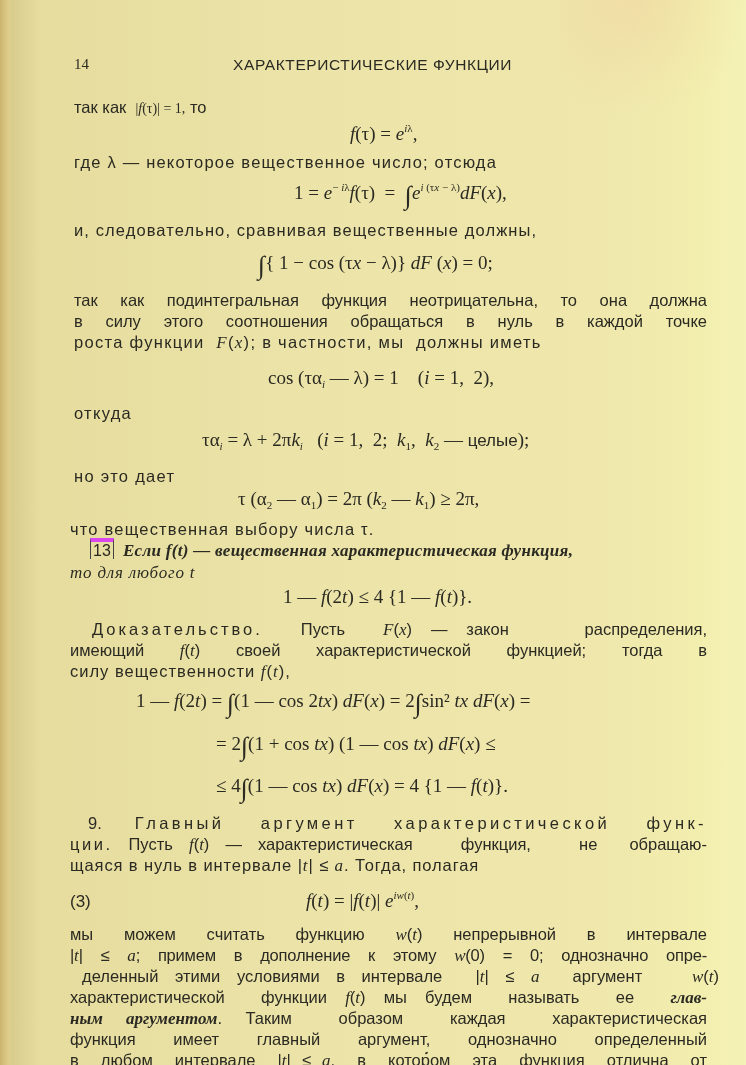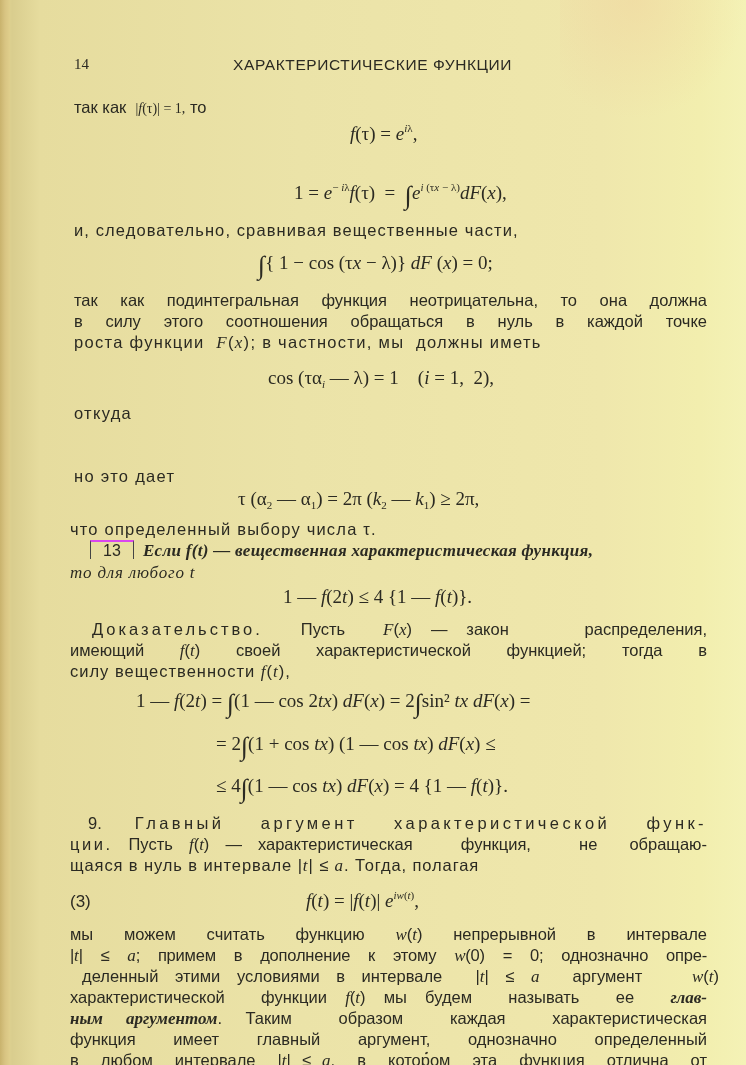--- a/index.html
+++ b/index.html
@@ -33,72 +33,76 @@
   }
   i, .it { font-style: italic; }
   .sp { letter-spacing: 3px; }
   .hdr-num { position: absolute; left: 74px; top: 56px; font-family: "Liberation Serif", serif; font-size: 15px; }
   .hdr-title { position: absolute; left: 233px; top: 56px; font-family: "Liberation Sans", sans-serif; font-size: 15.5px; letter-spacing: 0.6px; }
   sup { font-size: 11px; vertical-align: 8px; line-height: 0; }
   sub { font-size: 11px; vertical-align: -4px; line-height: 0; }
   .int { font-size: 26px; vertical-align: -5px; line-height: 0; }
   .ital-ser { font-family: "Liberation Serif", serif; font-style: italic; font-size: 17px; }
   .theo { font-family: "Liberation Serif", serif; font-style: italic; font-weight: bold; font-size: 17px; }
-  .boxnum { border-left: 1.5px solid #444; border-right: 1.5px solid #444; border-top: 2px solid #d946ef; padding: 0 12px; }
+  .boxnum { border-left: 1.5px solid #444; border-right: 1.5px solid #444; border-top: 4px solid #d946ef; padding: 0 2px; }
   .dot { position: absolute; width: 3px; height: 2px; background: #3a3628; border-radius: 1px; }
 </style>
 </head>
 <body>
 
 <div class="spine"></div>
 <div class="warm"></div>
 
 <div class="page">
 
   <div class="hdr-num">14</div>
   <div class="hdr-title">ХАРАКТЕРИСТИЧЕСКИЕ ФУНКЦИИ</div>
 
   <div class="ln" style="left:74px; top:97px;">
     <span>так как&nbsp; </span><span class="f" style="position:static;font-size:14px;">|<i>f</i>(τ)| = 1,</span><span> то</span>
   </div>
   <div class="f" style="left:350px; top:123px;">
     <i>f</i>(τ) = <i>e</i><sup><i>i</i>λ</sup>,
   </div>
 
+  <div class="ln just" style="left:74px; top:152px; width:450px; text-align:left; text-align-last:left; letter-spacing:1.2px;">где λ — некоторое вещественное число; отсюда</div>
 
   <div class="f" style="left:258px; top:182px;margin-left:36px;">
     1 = <i>e</i><sup>− <i>i</i>λ</sup><i>f</i>(τ) &nbsp;= &nbsp;<span class="int">∫</span><i>e</i><sup><i>i</i> (τ<i>x</i> − λ)</sup><i>dF</i>(<i>x</i>),
   </div>
 
-  <div class="ln" style="left:74px; top:220px; letter-spacing:1.1px;">и, следовательно, сравнивая вещественные части,</div>
+  <div class="ln" style="left:74px; top:220px; letter-spacing:1.1px;">и, следовательно, сравнивая вещественные должны,</div>
 
   <div class="f" style="left:258px; top:252px;">
     <span class="int">∫</span>{ 1 − cos (τ<i>x</i> − λ)} <i>dF</i> (<i>x</i>) = 0;
   </div>
 
   <div class="ln just" style="left:74px; top:290px;">так как подинтегральная функция неотрицательна, то она должна</div>
   <div class="ln just" style="left:74px; top:311px;">в силу этого соотношения обращаться в нуль в каждой точке</div>
   <div class="ln" style="left:74px; top:332px; letter-spacing:1.3px;">
     роста функции&nbsp; <span class="ital-ser">F</span>(<span class="ital-ser">x</span>); в частности, мы&nbsp; должны иметь
   </div>
 
   <div class="f" style="left:268px; top:367px;">
     cos (τα<sub><i>i</i></sub> — λ) = 1 &nbsp;&nbsp; (<i>i</i> = 1,&nbsp; 2),
   </div>
 
   <div class="ln" style="left:74px; top:403px; letter-spacing:1.3px;">откуда</div>
 
+  <div class="f" style="left:202px; top:429px;">
+    τα<sub><i>i</i></sub> = λ + 2π<i>k</i><sub><i>i</i></sub> &nbsp; (<i>i</i> = 1,&nbsp; 2;&nbsp; <i>k</i><sub>1</sub>,&nbsp; <i>k</i><sub>2</sub> — <span style="font-family:'Liberation Sans',sans-serif;font-size:17px;">целые</span>);
+  </div>
 
   <div class="ln" style="left:74px; top:466px; letter-spacing:1.3px;">но это дает</div>
 
   <div class="f" style="left:238px; top:488px;">
     τ (α<sub>2</sub> — α<sub>1</sub>) = 2π (<i>k</i><sub>2</sub> — <i>k</i><sub>1</sub>) ≥ 2π,
   </div>
 
-  <div class="ln" style="left:70px; top:519px; letter-spacing:1.2px;">что определенный выбору числа τ.</div>
+  <div class="ln" style="left:70px; top:519px; letter-spacing:1.2px;">что вещественная выбору числа τ.</div>
 
   <div class="ln" style="left:90px; top:540px;">
     <span class="boxnum" style="font-size:16px;">13</span>
     <span class="theo" style="letter-spacing:0.3px;">&nbsp;Если <i>f</i>(<i>t</i>) — вещественная характеристическая функция,</span>
   </div>
   <div class="ln" style="left:70px; top:562px;">
     <span class="theo" style="font-weight:normal;letter-spacing:0.8px;">то для любого t</span>
   </div>
   <div class="f" style="left:283px; top:586px;">
     1 — <i>f</i>(2<i>t</i>) ≤ 4 {1 — <i>f</i>(<i>t</i>)}.

